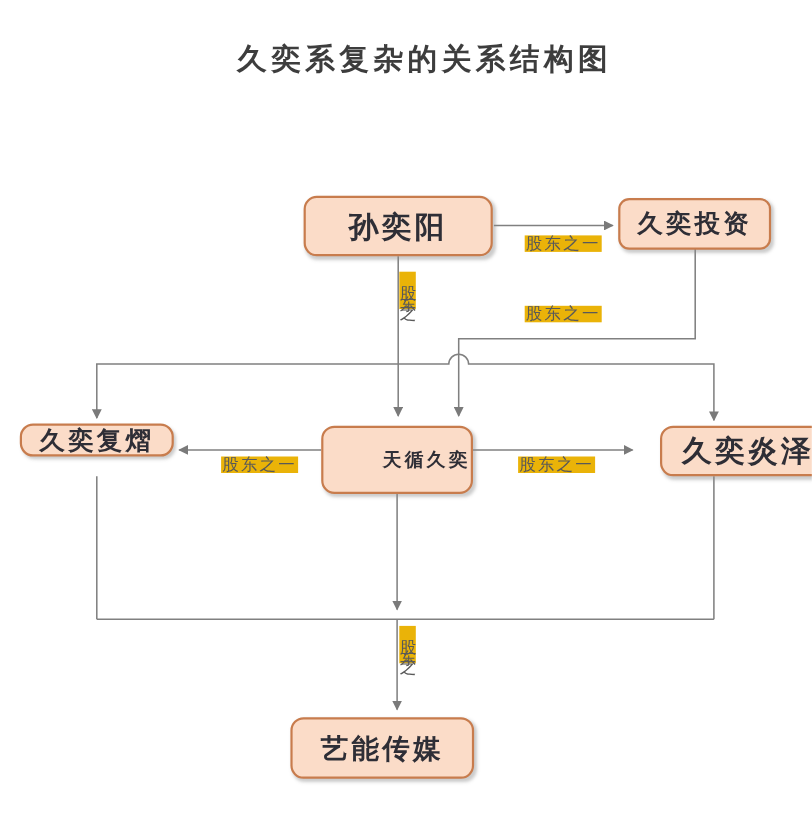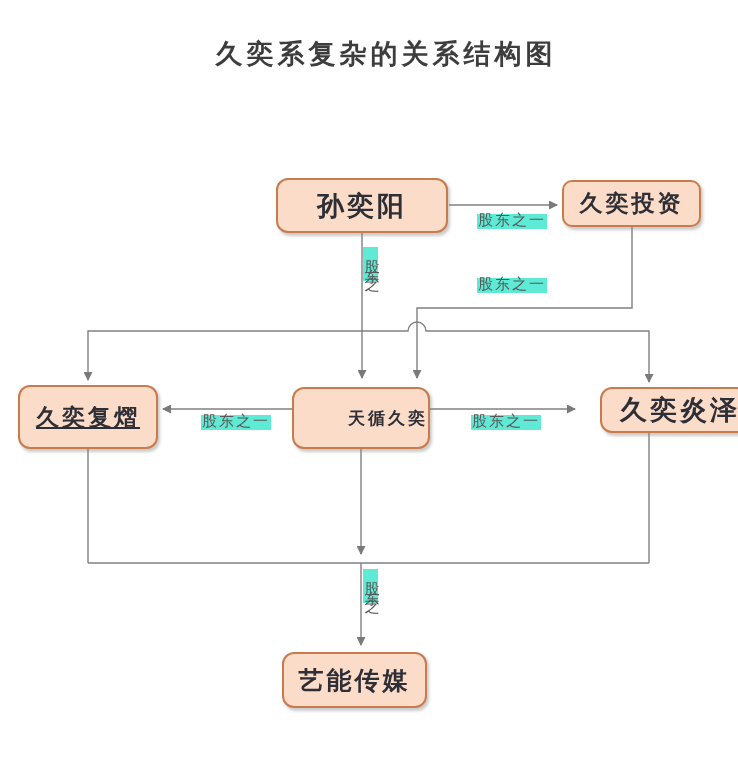--- a/index.html
+++ b/index.html
@@ -39,32 +39,32 @@
     border-radius:12px;
     box-shadow:2px 2.5px 3px rgba(140,140,140,0.45);
     display:flex;align-items:center;justify-content:center;
     font-weight:bold;
     color:var(--node-text);
     letter-spacing:3px;
     white-space:nowrap;
   }
   .node-sun    {left:276px;top:178px;width:172px;height:55px;font-size:27px;}
   .node-touzi  {left:562px;top:180px;width:139px;height:47px;font-size:23px;border-radius:10px;}
-  .node-fuxi   {left:18px; top:385px;width:140px;height:64px;font-size:23px;text-decoration:underline;}
+  .node-fuxi   {left:18px; top:385px;width:140px;height:30px;font-size:23px;}
   .node-tianxun{left:292px;top:387px;width:138px;height:62px;font-size:17px;justify-content:flex-end;}
   .node-yanze  {left:580px;top:387px;width:160px;height:46px;font-size:27px;margin-left:20px;}
-  .node-yineng {left:282px;top:652px;width:145px;height:56px;font-size:25px;}
+  .node-yineng {left:264px;top:652px;width:167px;height:56px;font-size:25px;}
   .edge-label{
     position:absolute;
-    font-family:Liberation Mono, monospace;
+    font-family:Liberation Sans, sans-serif;
     font-size:15px;
     color:var(--label);
     letter-spacing:2px;
     white-space:nowrap;
-    background:#5eead4;
+    background:#eab308;
     line-height:1;
     padding:0 1px;
   }
   .edge-label.vertical{
     writing-mode:vertical-rl;
     text-orientation:upright;
     letter-spacing:8px;
     padding:1px 0;
   }
   .lbl-sun-touzi   {left:477px;top:214px;}

